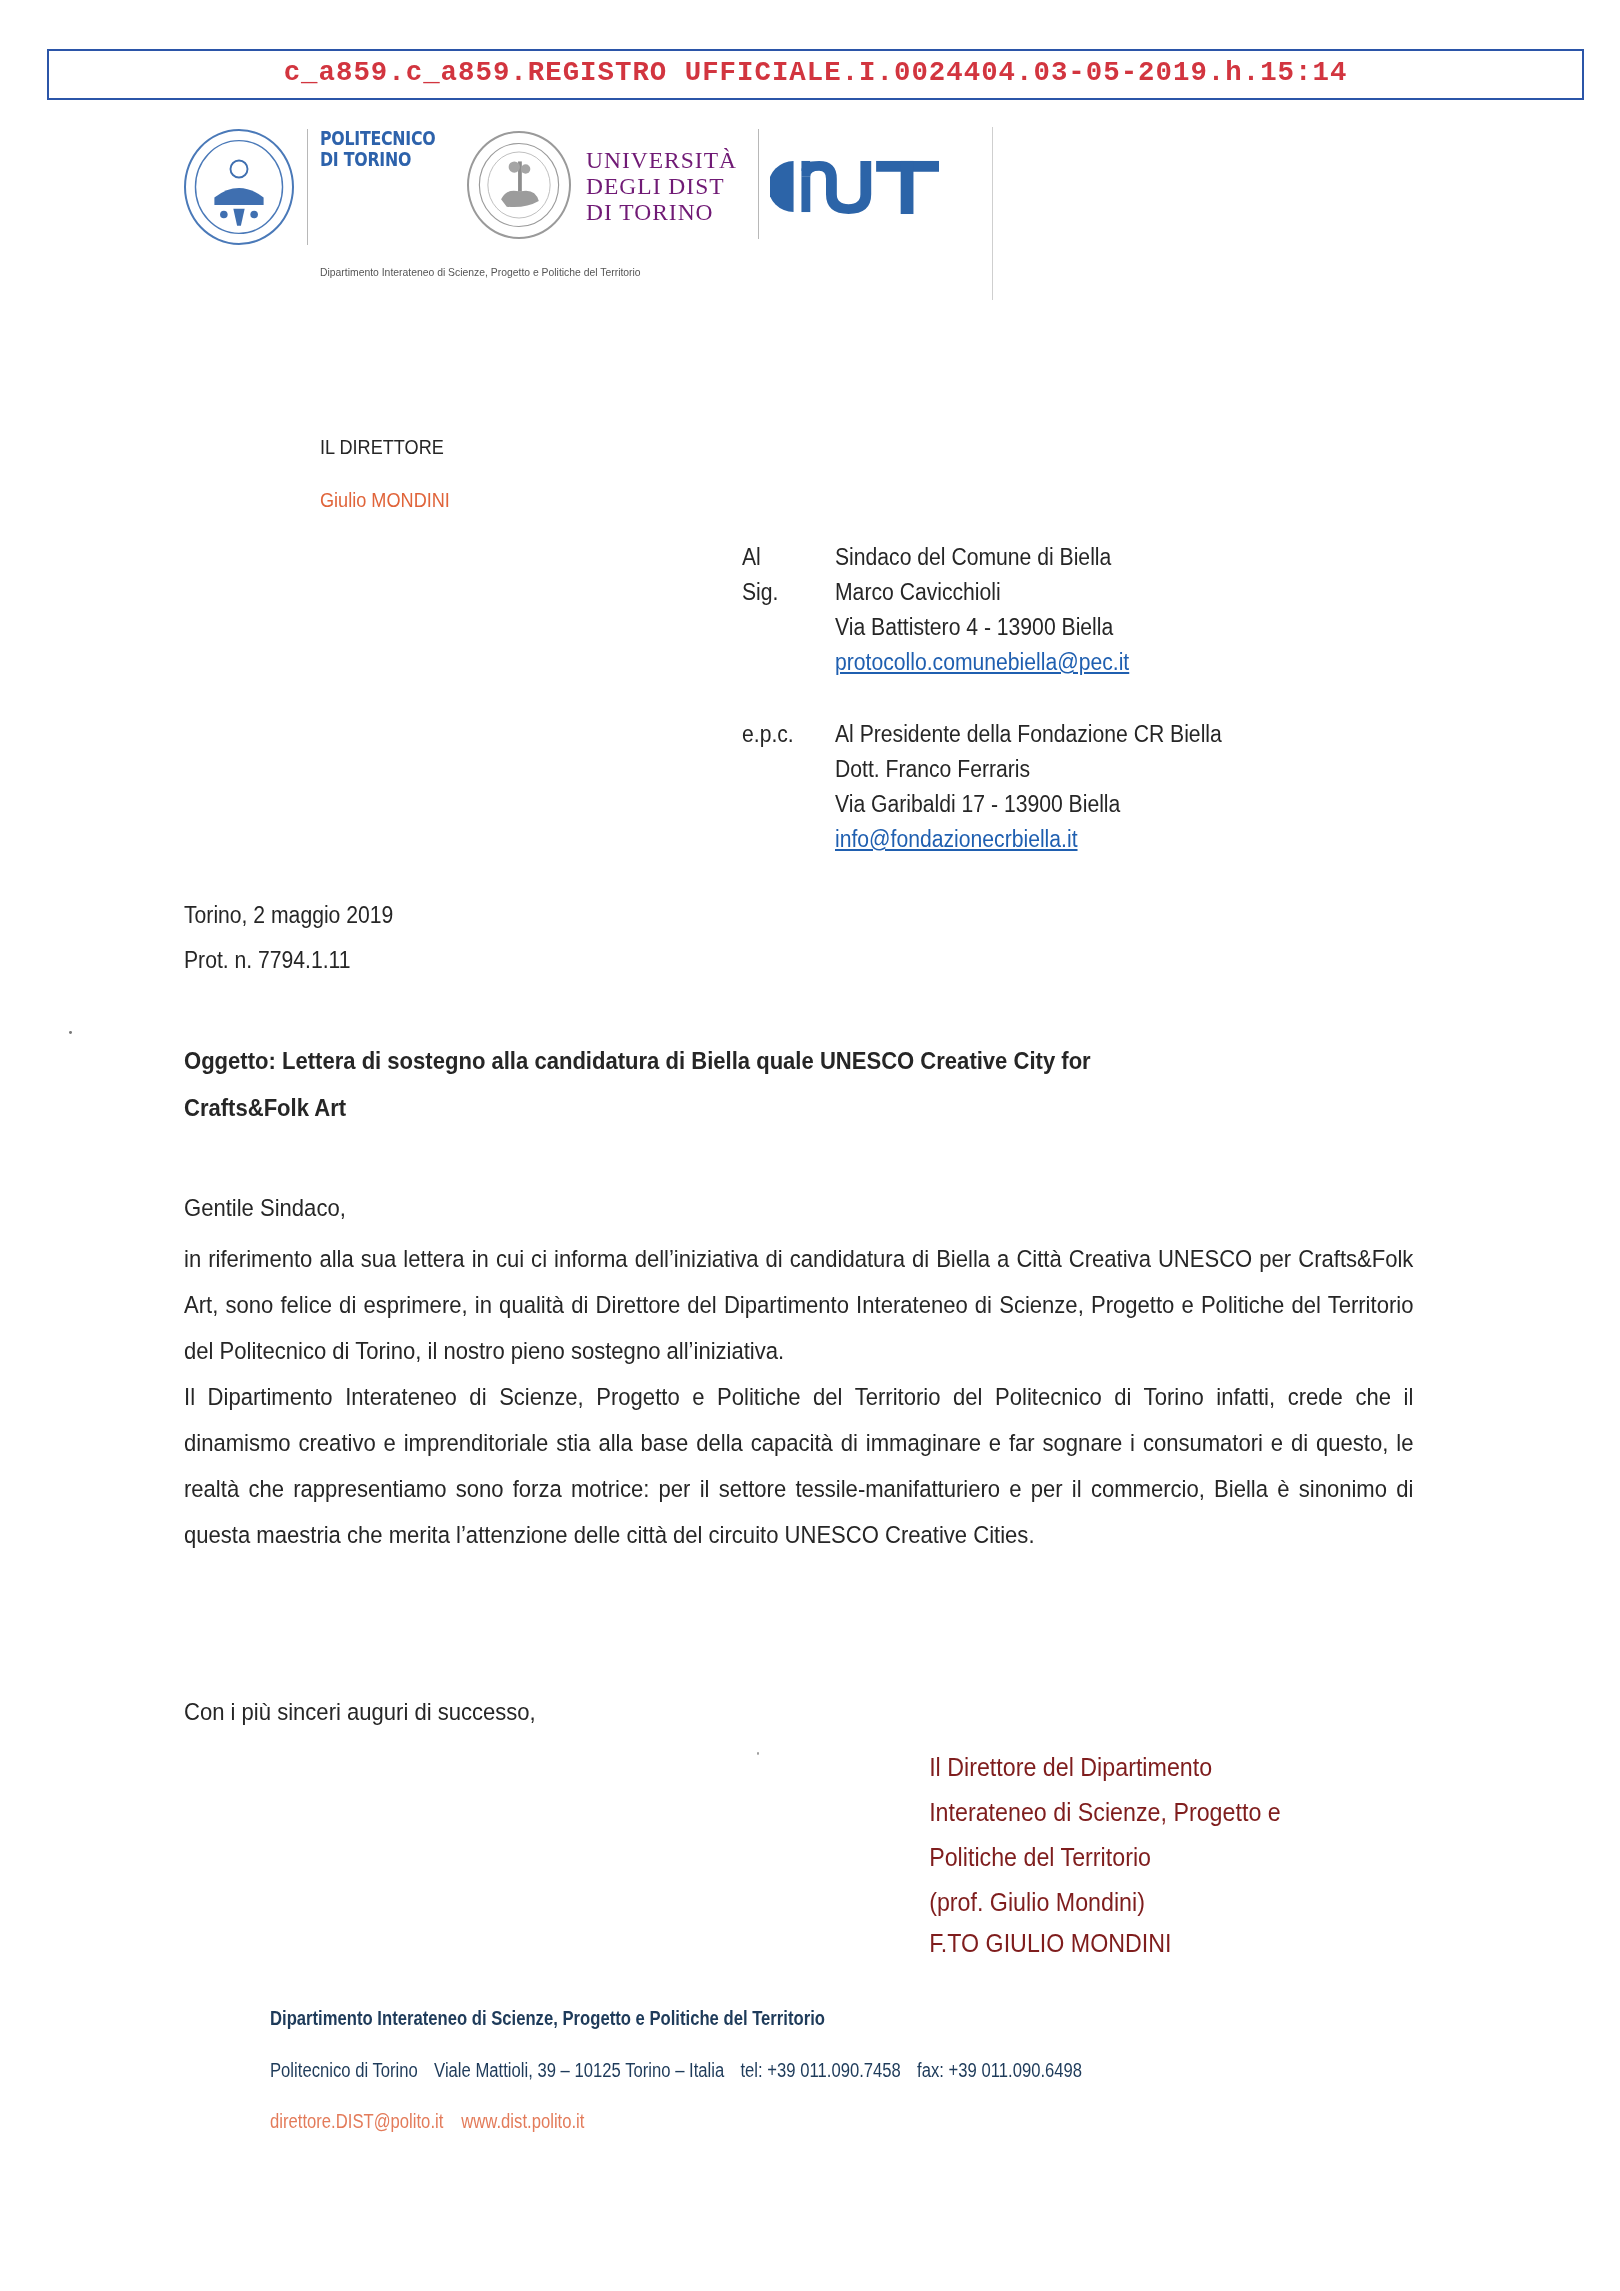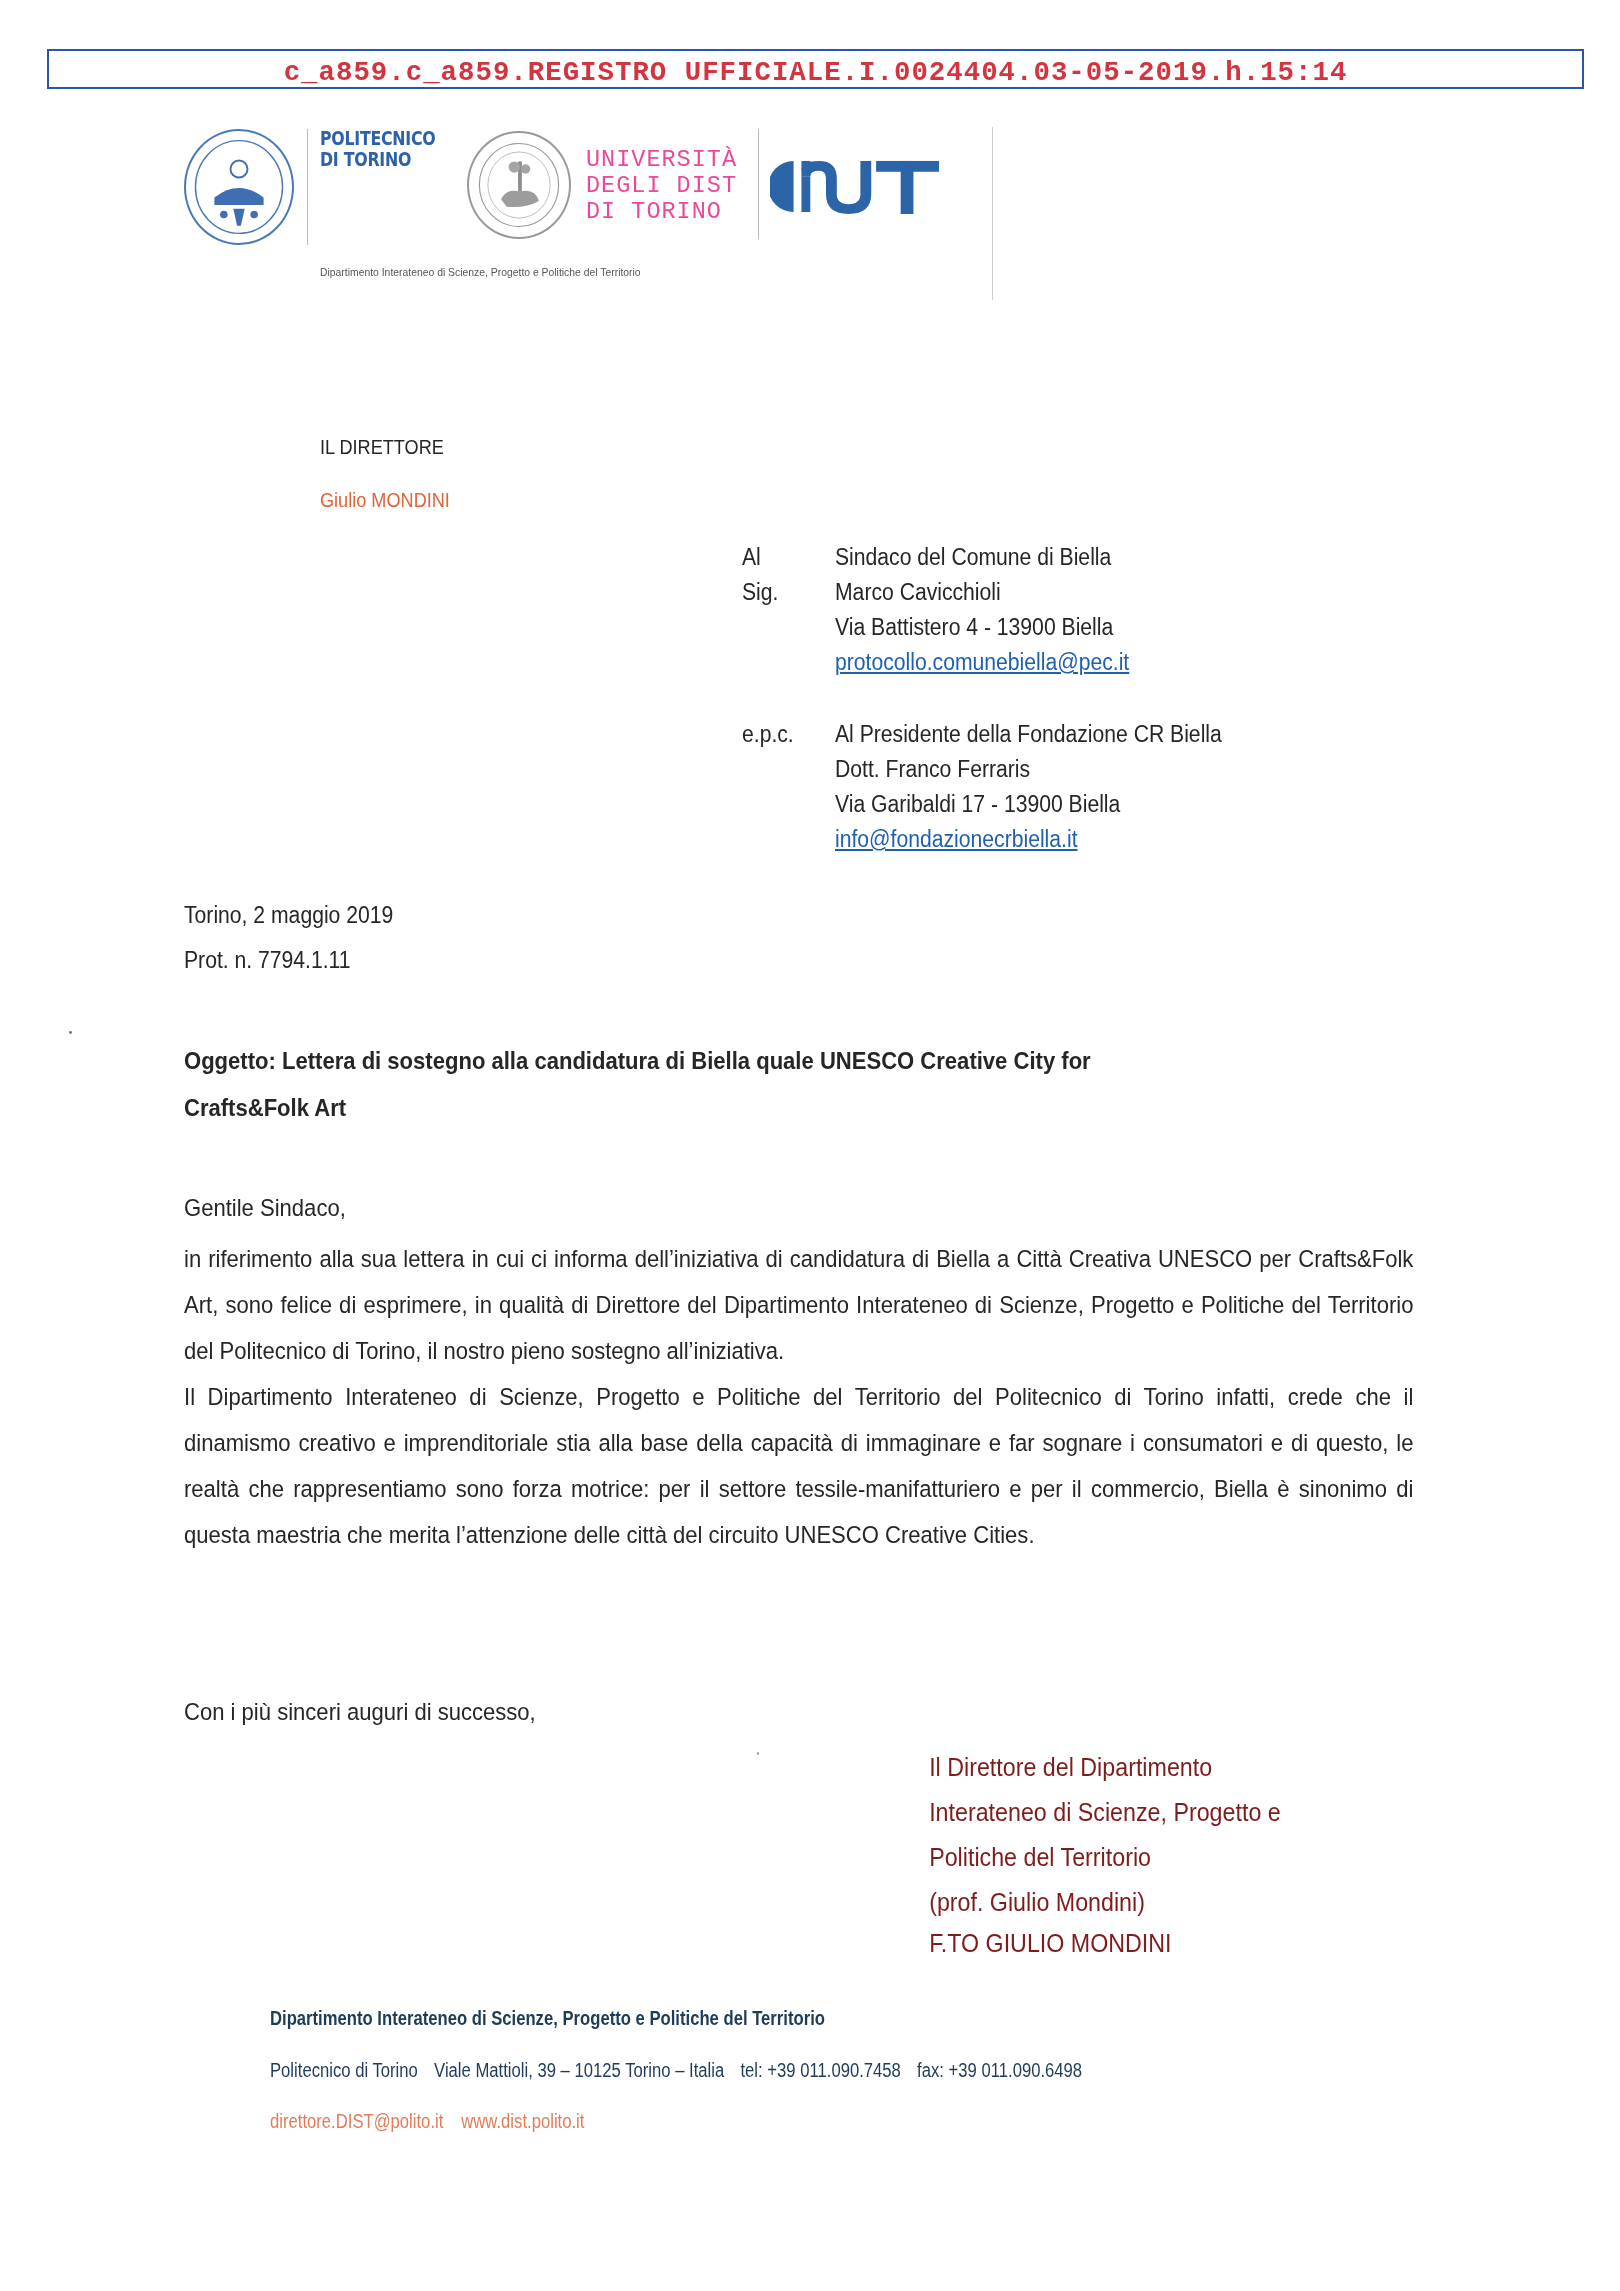--- a/index.html
+++ b/index.html
@@ -1,36 +1,36 @@
 <!DOCTYPE html>
 <html><head>
 <meta charset="utf-8">
 <style>
   html, body { margin: 0; padding: 0; background: #ffffff; }
   body { width: 1620px; height: 2292px; position: relative; overflow: hidden;
          font-family: "Liberation Sans", "DejaVu Sans", sans-serif; color: #222; }
 
   
-  .stamp { position: absolute; left: 47px; top: 49px; width: 1537px; height: 40px;
+  .stamp { position: absolute; left: 47px; top: 49px; width: 1537px; height: 51px;
            border: 2px solid #2b55a8; border-bottom-width: 2.9px; box-sizing: border-box; }
   .stamp-text { position: absolute; left: 0; right: 0; top: 5.9px; text-align: center;
                 font-family: "Liberation Mono", "DejaVu Sans Mono", monospace; font-weight: bold;
                 font-size: 27.4px; letter-spacing: 1px; color: #d2353f; white-space: nowrap; }
 
   
   .seal { position: absolute; border-radius: 50%; box-sizing: border-box; }
   .seal-polito { left: 184px; top: 129px; width: 110px; height: 116px; border: 2px solid #4a79b8; }
   .seal-polito svg, .seal-unito svg { width: 100%; height: 100%; display: block; }
   .seal-unito { left: 467px; top: 131px; width: 104px; height: 108px; border: 2px solid #9a9a9a; }
   .vrule { position: absolute; width: 1px; background: #b8b8b8; }
   .polito-name { position: absolute; left: 320px; top: 129px; font-family: "DejaVu Sans", sans-serif;
                  font-weight: bold; font-size: 18.6px; line-height: 20.6px; color: #2d62ab; letter-spacing: -0.3px;
                  transform: scaleX(0.85); transform-origin: left top; }
-  .unito-name { position: absolute; left: 586px; top: 147px; font-family: Liberation Mono, monospace;
-                font-size: 23.5px; line-height: 26px; color: #ec4899; letter-spacing: 1px; }
+  .unito-name { position: absolute; left: 586px; top: 147px; font-family: Liberation Serif, serif;
+                font-size: 23.5px; line-height: 26px; color: #701a75; letter-spacing: 1px; }
   .iut-logo { position: absolute; left: 770px; top: 157px; width: 169px; height: 59px; }
   .dept-sub { position: absolute; left: 320px; top: 265px; font-size: 11.8px; color: #555;
               transform: scaleX(0.88); transform-origin: left top; white-space: nowrap; }
 
   
   .txt { position: absolute; font-family: "Liberation Sans", "DejaVu Sans", sans-serif; white-space: nowrap; color: #262626; }
   .sender-title { left: 320px; top: 435px; font-size: 20.6px; transform: scaleX(0.88); transform-origin: left top; }
   .sender-name { left: 320px; top: 488px; font-size: 20.6px; color: #e0643a; transform: scaleX(0.88); transform-origin: left top; }
 
   .recip { position: absolute; left: 742px; font-size: 23.5px; line-height: 35px; color: #262626; }

